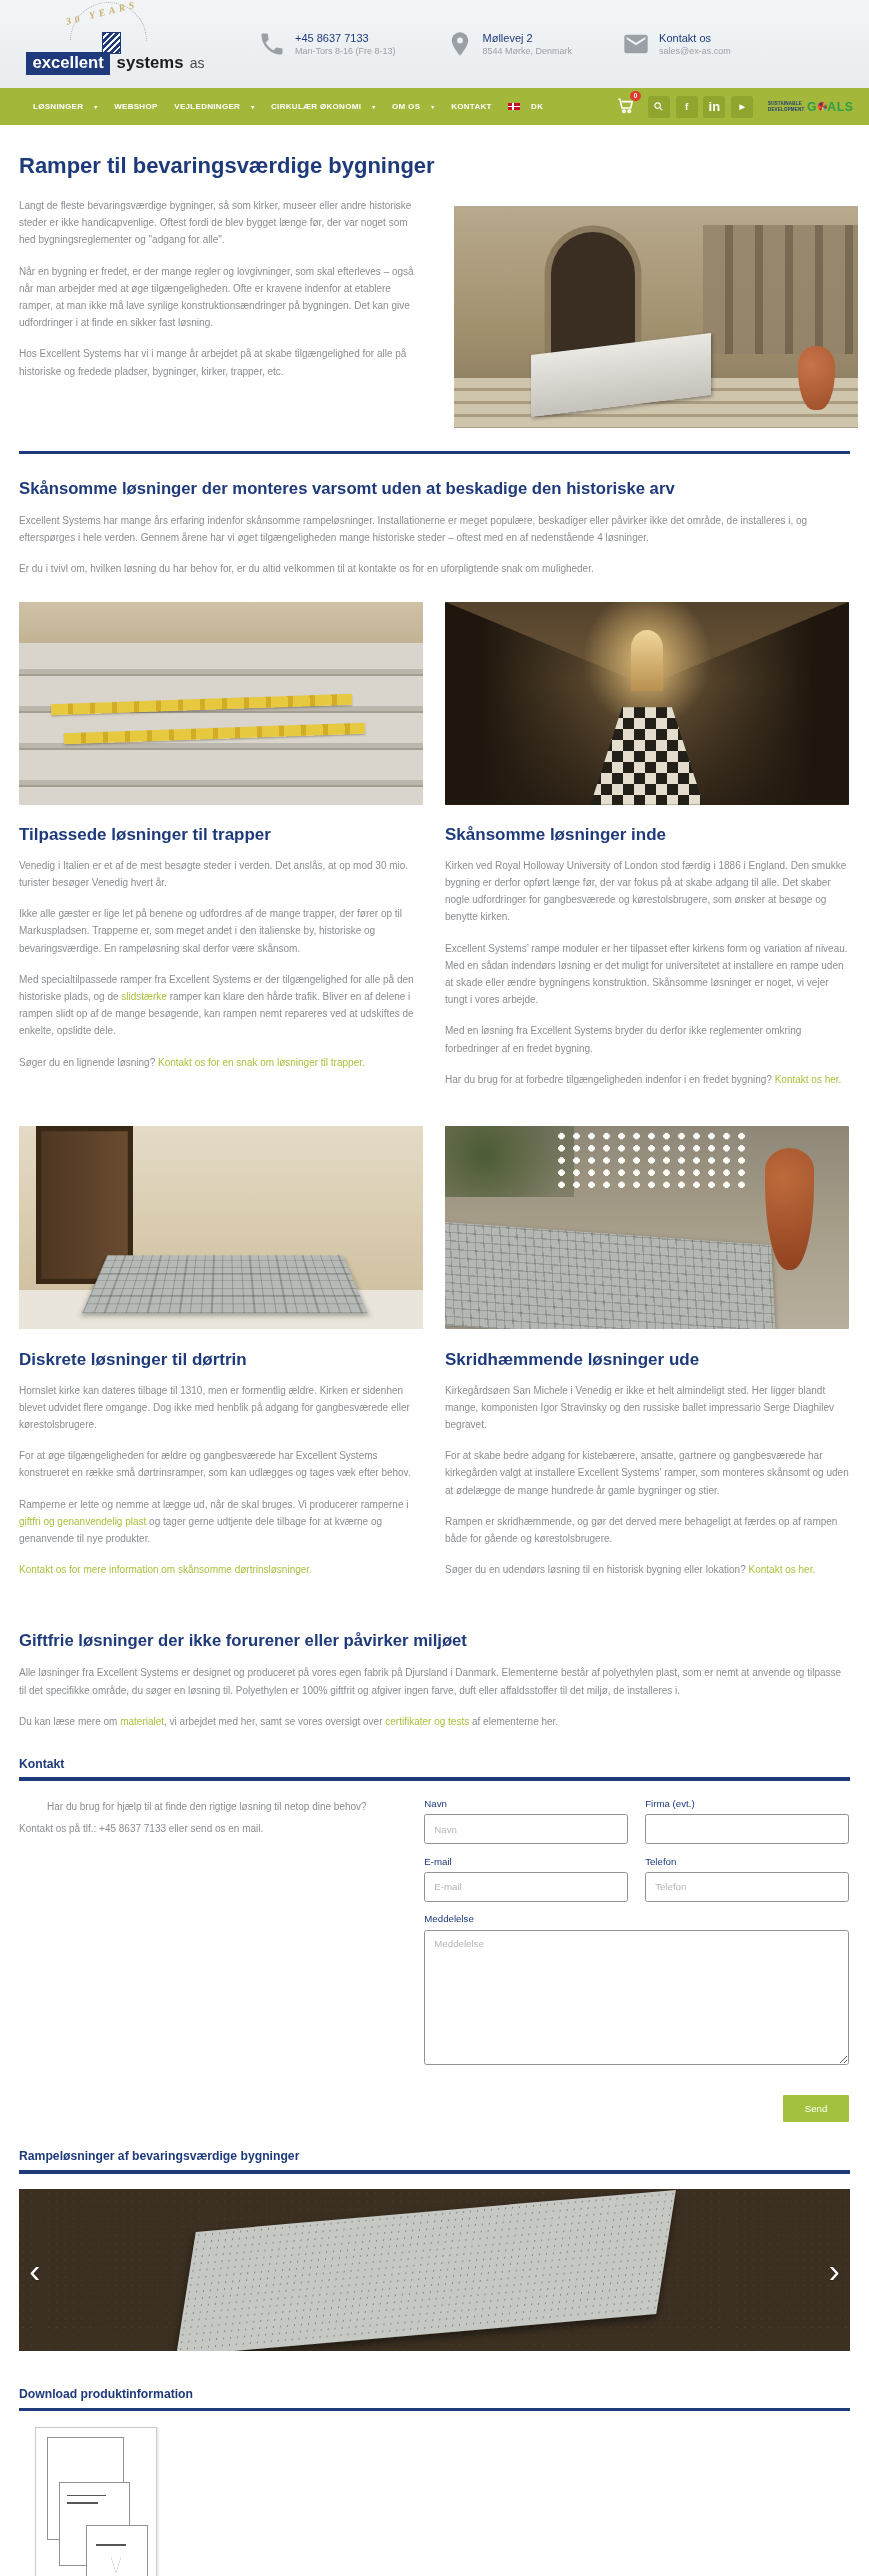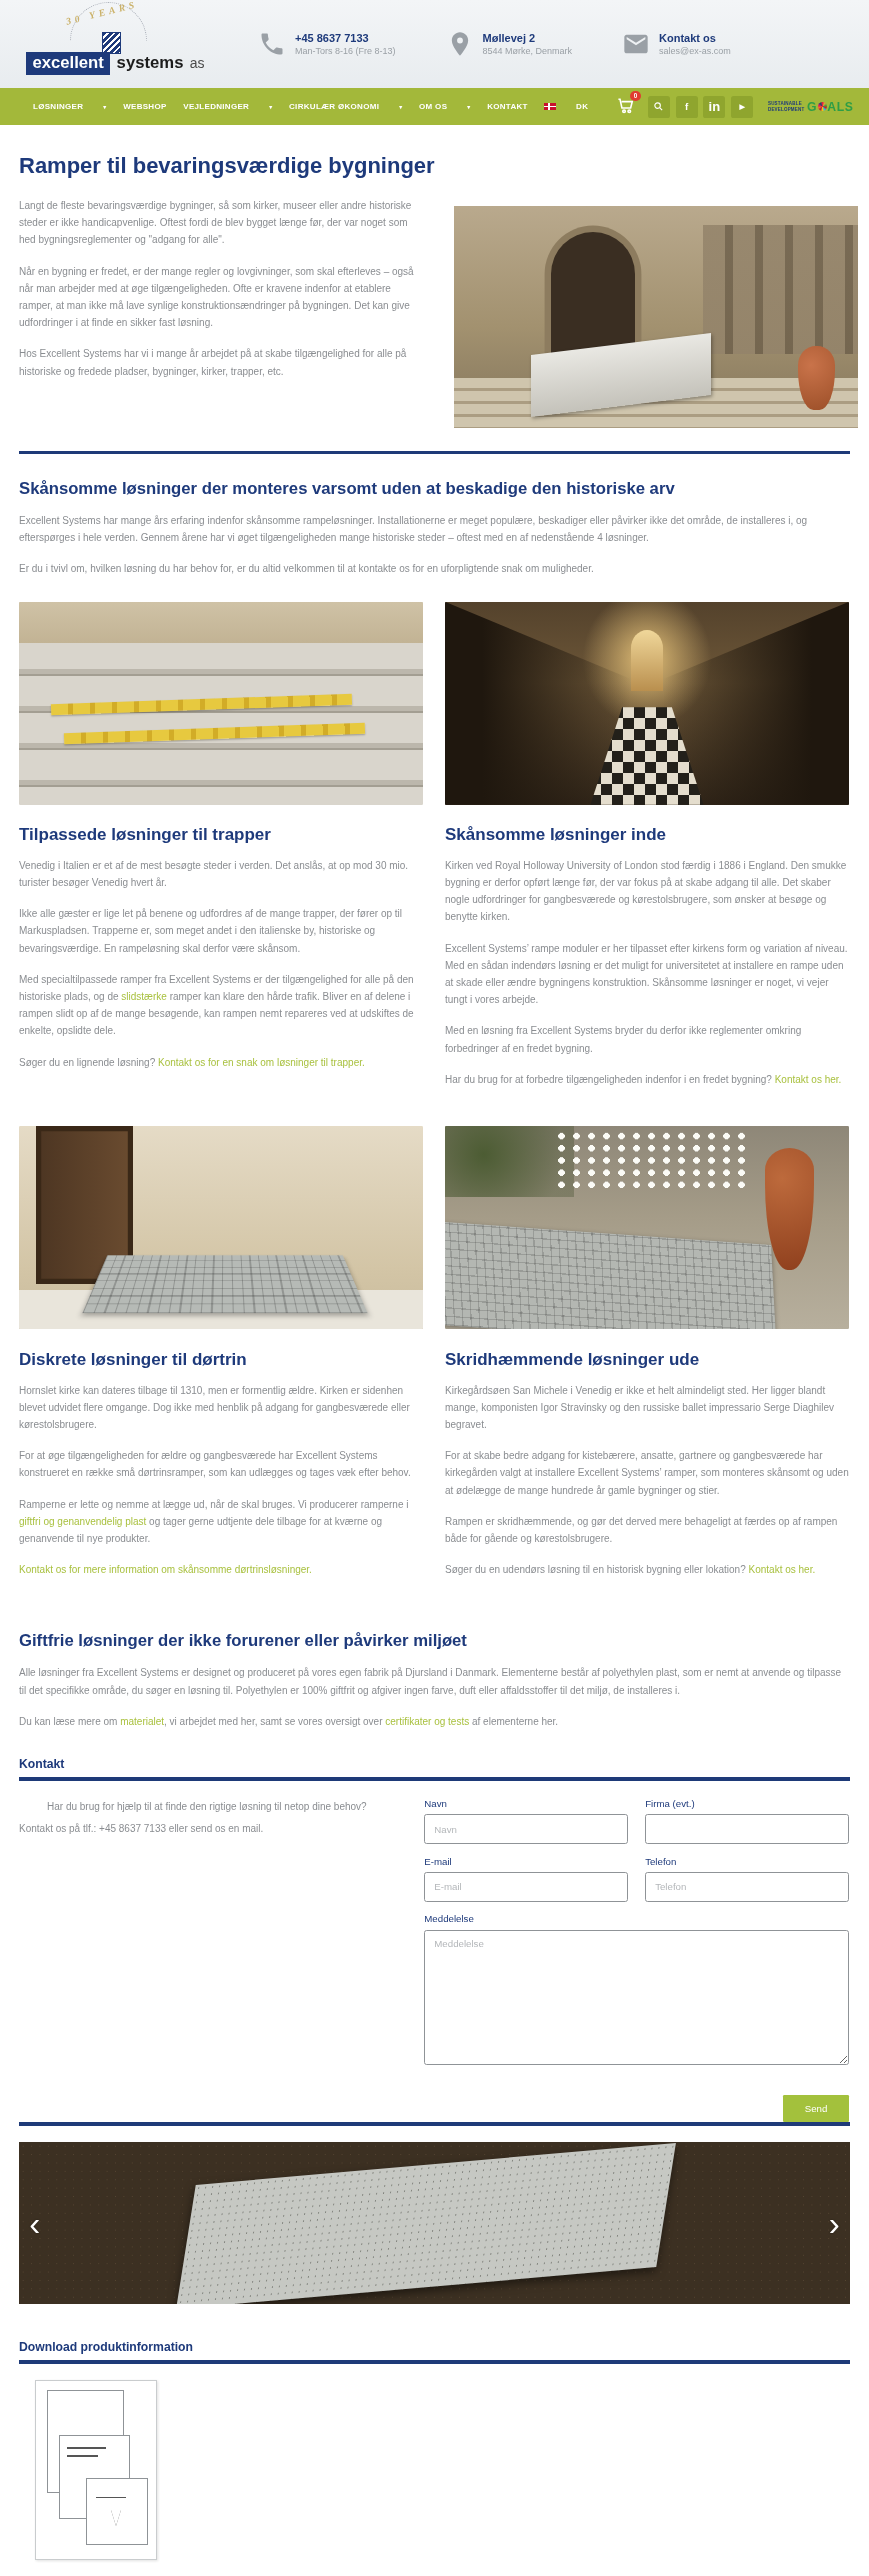--- a/index.html
+++ b/index.html
@@ -13,26 +13,26 @@
   .brand-arc { position:absolute; left:44px; top:-3.9px; width:77px; height:77px; border:1.9px dotted #6b7280; border-radius:50%; border-bottom-color:transparent; border-left-color:transparent; transform:rotate(-45deg); opacity:.55; }
   .brand-years { position:absolute; left:39px; top:1.3px; color:#cbb26a; font-family:"Liberation Serif", serif; font-style:italic; font-weight:bold; font-size:9.7px; letter-spacing:3.9px; transform:rotate(-14deg); }
   .brand-diamond { position:absolute; left:76px; top:26px; width:19.3px; height:22px; background:repeating-linear-gradient(135deg,#1e3a7b 0 2.6px,#fff 2.6px 4.5px); border:1.3px solid #1e3a7b; }
   .brand-line { position:absolute; left:0; top:46px; display:flex; align-items:baseline; }
   .brand-box { background:#1e3a7b; color:#fff; font-weight:bold; font-size:16.7px; padding:1.9px 6.4px; }
   .brand-systems { color:#1c1c1c; font-weight:bold; font-size:16.7px; margin-left:6.4px; }
   .brand-as { color:#4b4b4b; font-size:14px; margin-left:6.4px; }
   .info-blocks { display:flex; margin-left:39px; gap:50px; }
   .info-block { display:flex; align-items:center; gap:9px; }
   .info-icon { width:28px; height:28px; fill:#9aa0a6; flex:none; }
-  .info-title { color:#1e3a7b; font-weight:bold; font-size:11px; }
+  .info-title { color:#1e3a7b; font-weight:normal; font-size:11px; }
   .info-sub { color:#9aa0a6; font-size:9px; margin-top:2.6px; }
 
   
   .navbar { height:37px; background:#a3b83a; display:flex; align-items:center; padding:0 15.5px 0 33px; gap:0; }
-  .nav-item { display:flex; align-items:center; gap:20px; color:#fff; font-size:8px; font-weight:bold; letter-spacing:0.3px; margin-right:16.7px; cursor:pointer; text-decoration:none; }
+  .nav-item { display:flex; align-items:center; gap:11px; color:#fff; font-size:8px; font-weight:bold; letter-spacing:0.3px; margin-right:16.7px; cursor:pointer; text-decoration:none; }
   .caret { font-size:5.8px; color:#fff; }
   .flag { width:11.6px; height:7.7px; background:#c8102e; position:relative; display:inline-block; }
   .flag:before { content:""; position:absolute; left:3.2px; top:0; width:1.9px; height:7.7px; background:#fff; }
   .flag:after { content:""; position:absolute; left:0; top:2.9px; width:11.6px; height:1.9px; background:#fff; }
   .nav-right { margin-left:auto; display:flex; align-items:center; gap:5.8px; }
   .cart-wrap { position:relative; margin-right:6.4px; }
   .cart-svg { width:19.3px; height:19.3px; stroke:#fff; fill:none; stroke-width:2; }
   .cart-badge { position:absolute; top:-5.2px; right:-5.2px; background:#e03c31; color:#fff; font-size:6.4px; font-weight:bold; width:10.3px; height:10.3px; border-radius:50%; display:flex; align-items:center; justify-content:center; }
   .sq-btn { width:22px; height:22px; background:#8fa52e; border-radius:2.6px; display:flex; align-items:center; justify-content:center; color:#fff; font-weight:bold; font-size:9.7px; cursor:pointer; }
   .sq-btn svg { width:11px; height:11px; stroke:#fff; fill:none; stroke-width:2.4; }
@@ -369,20 +369,21 @@
             <label class="f-label">Meddelelse</label>
             <textarea class="f-area" placeholder="Meddelelse" style=""></textarea>
           </div>
         </div>
         <div class="send-row">
           <button class="btn-green">Send</button>
         </div>
       </div>
     </div>
 
+    <h2 class="bar-title">Rampeløsninger af bevaringsværdige bygninger</h2>
     <div class="bar"></div>
     <div class="carousel">
       <div class="car-noise"></div>
       <div class="car-ramp"></div>
       <div class="car-arrow car-prev">‹</div>
       <div class="car-arrow car-next">›</div>
     </div>
 
     <h2 class="bar-title" style="margin-top:36px;">Download produktinformation</h2>
     <div class="bar"></div>

